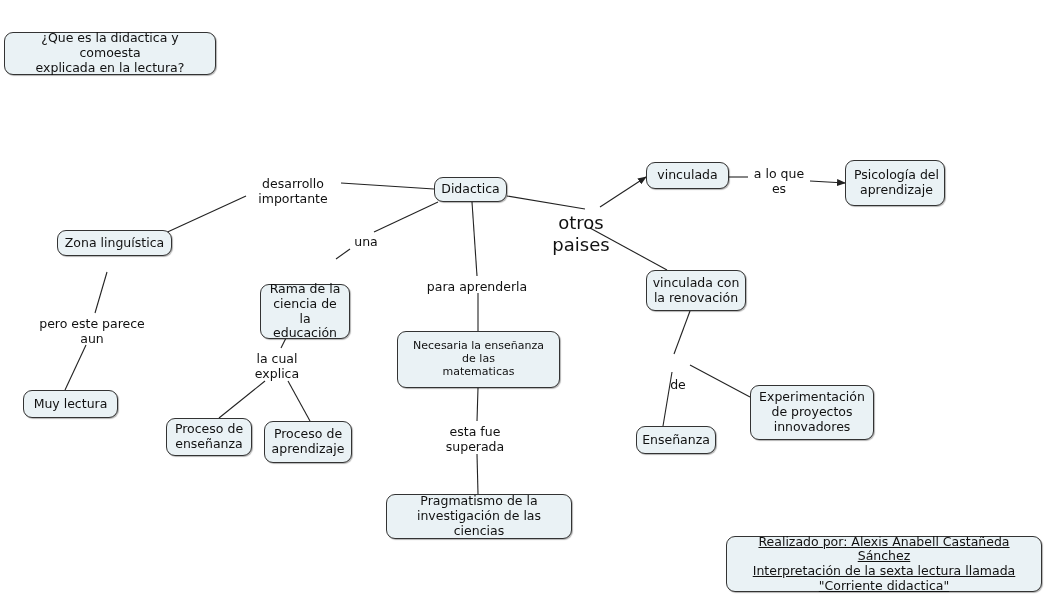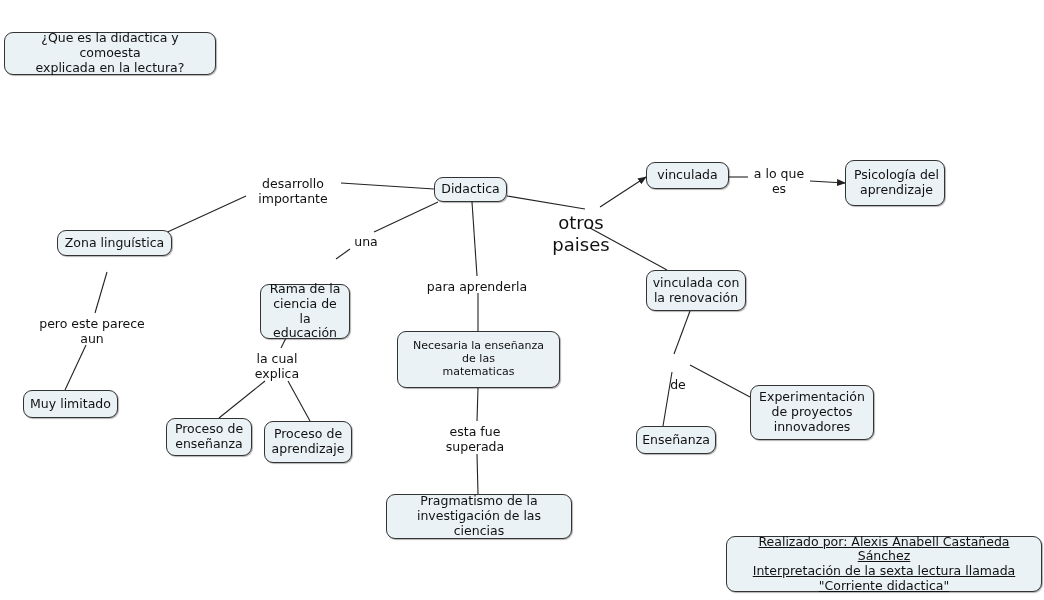--- a/index.html
+++ b/index.html
@@ -87,21 +87,21 @@
         <line x1="690" y1="311" x2="674" y2="354" stroke="#222222" stroke-width="1.1"></line>
         <line x1="672" y1="372" x2="663" y2="426" stroke="#222222" stroke-width="1.1"></line>
         <line x1="690" y1="365" x2="750" y2="397" stroke="#222222" stroke-width="1.1"></line>
       </g>
   </svg>
   <div id="node-layer">
       <div class="node" style="left: 4px; top: 2px; width: 212px; height: 43px; font-size: 12.5px; margin-top: 30px;"><span>¿Que es la didactica y comoesta
 explicada en la lectura?</span></div>
       <div class="node" style="left: 434px; top: 177px; width: 73px; height: 25px; font-size: 12.5px;"><span>Didactica</span></div>
       <div class="node" style="left: 57px; top: 230px; width: 115px; height: 26px; font-size: 12.5px;"><span>Zona linguística</span></div>
-      <div class="node" style="left: 23px; top: 390px; width: 95px; height: 28px; font-size: 12.5px;"><span>Muy limitado</span></div>
+      <div class="node" style="left: 23px; top: 390px; width: 95px; height: 28px; font-size: 12.5px;"><span>Muy lectura</span></div>
       <div class="node" style="left: 260px; top: 259px; width: 90px; height: 55px; font-size: 12.5px; margin-top: 25px;"><span>Rama de la
 ciencia de la
 educación</span></div>
       <div class="node" style="left: 166px; top: 418px; width: 86px; height: 38px; font-size: 12.5px;"><span>Proceso de
 enseñanza</span></div>
       <div class="node" style="left: 264px; top: 421px; width: 88px; height: 42px; font-size: 12.5px;"><span>Proceso de
 aprendizaje</span></div>
       <div class="node" style="left: 397px; top: 331px; width: 163px; height: 57px; font-size: 11px;"><span>Necesaria la enseñanza
 de las
 matematicas</span></div>

